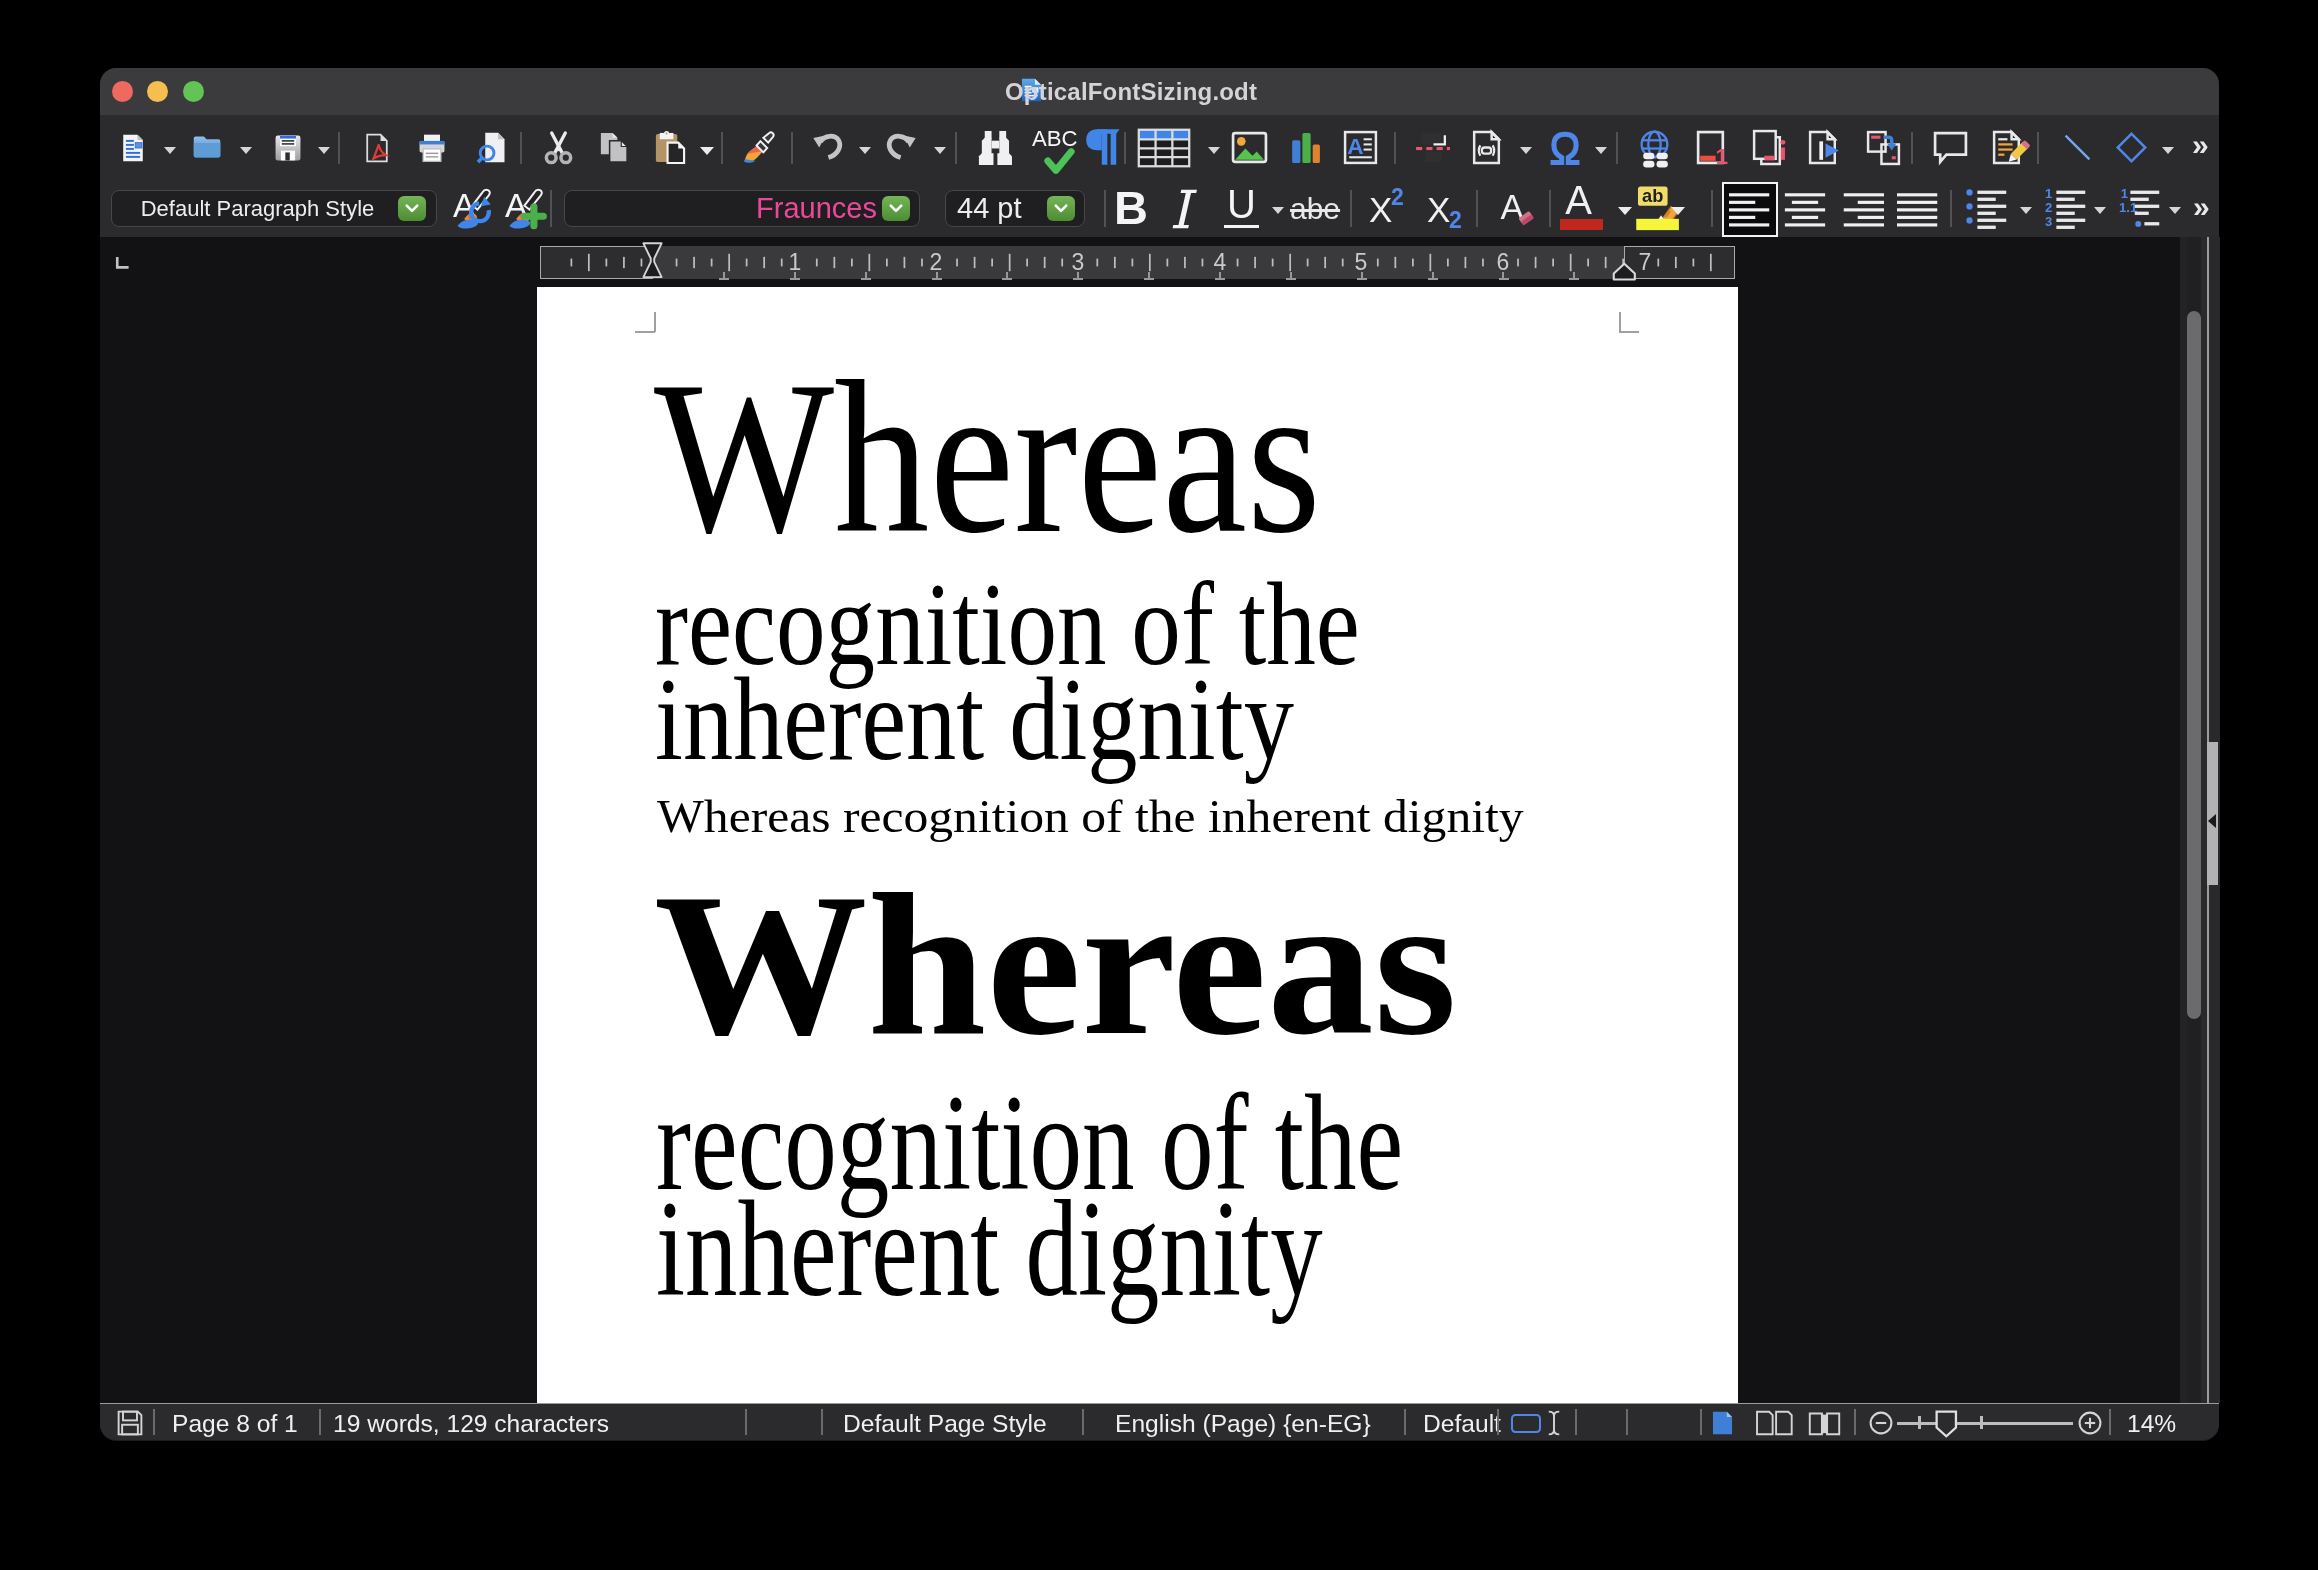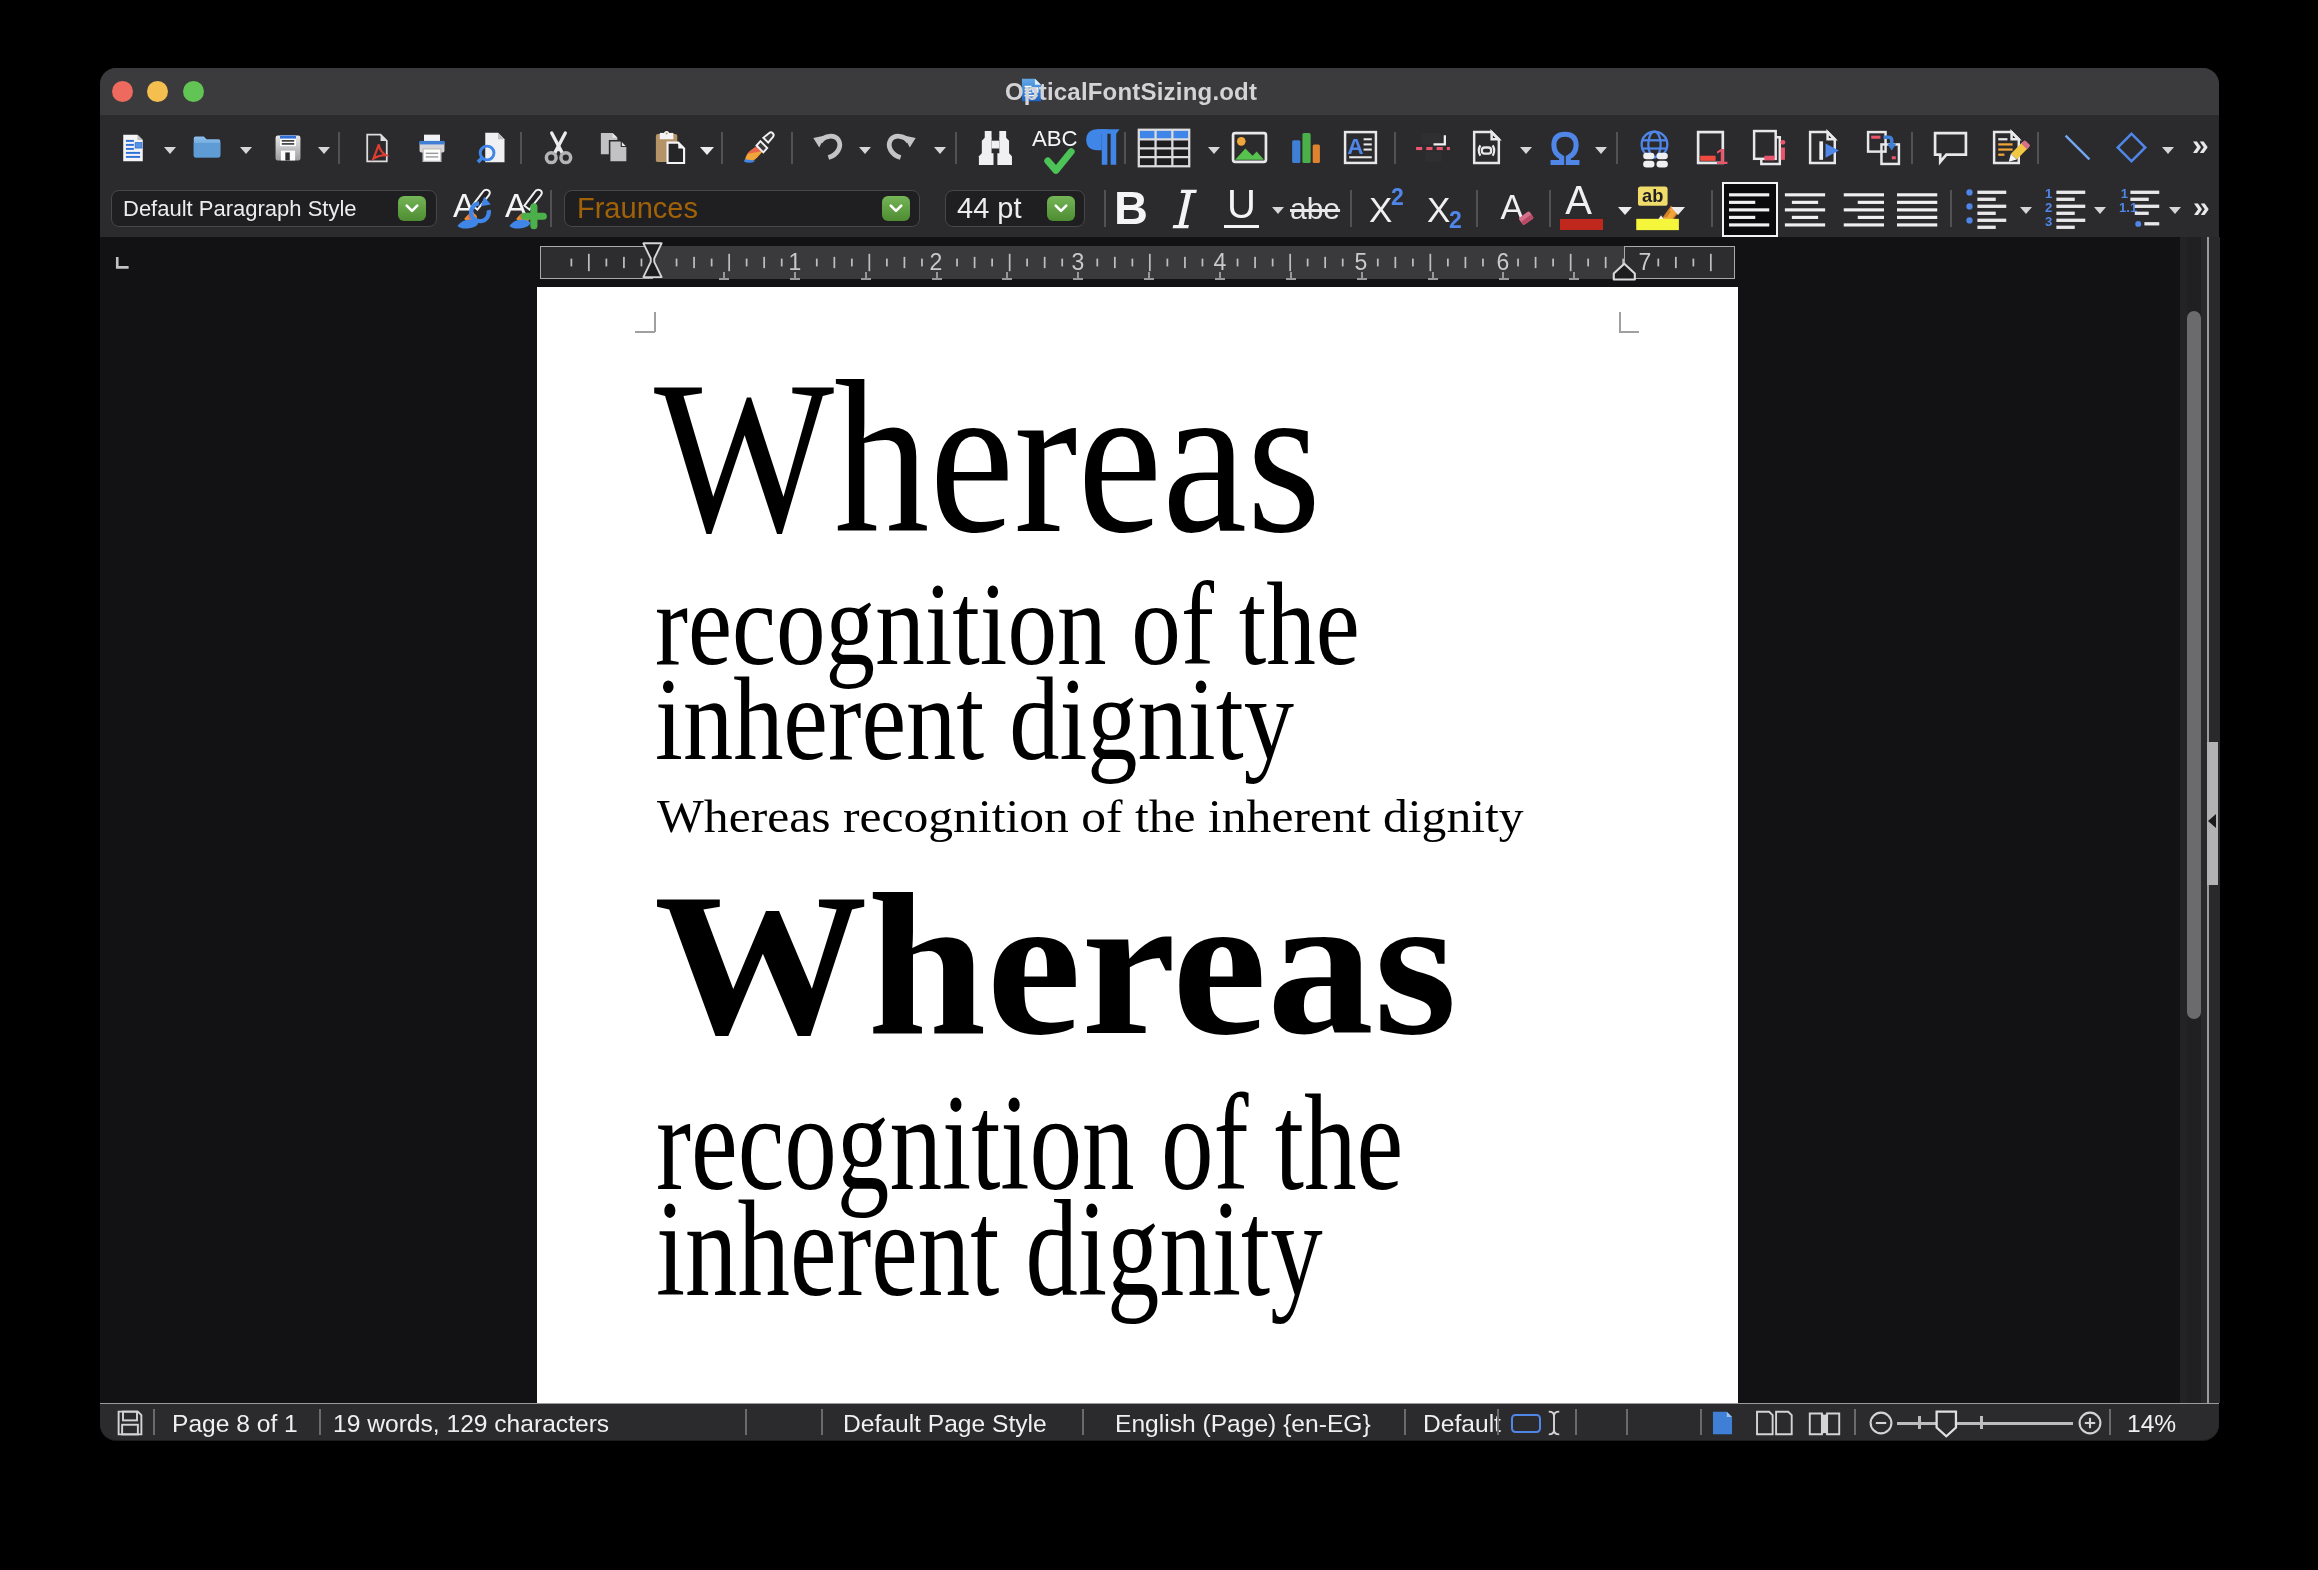--- a/index.html
+++ b/index.html
@@ -278,21 +278,21 @@
 <div style="position:absolute;left:2037px;top:132px;width:1.8px;height:32px;background:#525255;"></div>
 <svg style="position:absolute;left:2061px;top:131px" width="33" height="33" viewBox="0 0 36 36">
     <line x1="5" y1="5" x2="31" y2="31" stroke="#74a7f0" stroke-width="2.6"></line>
   </svg>
 <svg style="position:absolute;left:2114px;top:130px" width="35" height="35" viewBox="0 0 36 36">
     <rect x="8" y="8" width="20" height="20" transform="rotate(45 18 18)" fill="none" stroke="#4f86e8" stroke-width="2.6"></rect>
   </svg>
 <div style="position:absolute;left:2162px;top:147px;width:0;height:0;border-left:6.1px solid transparent;border-right:6.1px solid transparent;border-top:7px solid #d6d6d6;"></div>
 <div style="position:absolute;left:2192px;top:128px;width:35px;height:39px;color:#e8e8ea;font-size:30px;font-weight:700;">»</div>
 <div style="position:absolute;left:111px;top:190px;width:326px;height:37px;background:#1f1f21;border:1.8px solid #47474a;border-radius:8px;"></div>
-<div style="position:absolute;left:123px;top:190px;width:269px;height:37px;color:#ededef;font-size:22px;line-height:37px;white-space:nowrap;">Default Paragraph Style</div>
+<div style="position:absolute;left:123px;top:190px;width:269px;height:37px;color:#ededef;font-size:22px;line-height:37px;white-space:nowrap;text-align:center;">Default Paragraph Style</div>
 <div style="position:absolute;left:398px;top:196px;width:28px;height:24.6px;background:linear-gradient(#74b557,#4e8c31);border-radius:6.1px;"></div>
 <svg style="position:absolute;left:404px;top:203px" width="16" height="11.4" viewBox="0 0 18 13">
     <path d="M3 3 l6 6 l6-6" fill="none" stroke="#fff" stroke-width="3" stroke-linecap="round" stroke-linejoin="round"></path>
   </svg>
 <svg style="position:absolute;left:453px;top:189px" width="40" height="40" viewBox="0 0 36 36">
     <text x="10" y="25" font-size="30" fill="#f4f4f6" text-anchor="middle" font-family="Liberation Sans">A</text>
     <path d="M32 6 q2.5-3.5 -0.5-5 q-3-1.2-5 2 l-9 12 l4.5 3.5 z" fill="#222224" stroke="#f0f0f2" stroke-width="1.8"></path>
     <path d="M10 27 q5-7 9-5 q4 2 2 7 l-6 2 z" fill="#ef8b31"></path>
     <path d="M13 24 q3-4 5-2 l-3 6 z" fill="#e86a4a"></path>
     <path d="M4 33 q6-7 15-5 l4 2 q-1 5 -10 5.5 q-7 0.4-9-2.5 z" fill="#3f86e8"></path>
@@ -302,21 +302,21 @@
 <svg style="position:absolute;left:505px;top:189px" width="40" height="40" viewBox="0 0 36 36">
     <text x="10" y="25" font-size="30" fill="#f4f4f6" text-anchor="middle" font-family="Liberation Sans">A</text>
     <path d="M32 6 q2.5-3.5 -0.5-5 q-3-1.2-5 2 l-9 12 l4.5 3.5 z" fill="#222224" stroke="#f0f0f2" stroke-width="1.8"></path>
     <path d="M10 27 q5-7 9-5 q4 2 2 7 l-6 2 z" fill="#ef8b31"></path>
     <path d="M13 24 q3-4 5-2 l-3 6 z" fill="#e86a4a"></path>
     <path d="M4 33 q6-7 15-5 l4 2 q-1 5 -10 5.5 q-7 0.4-9-2.5 z" fill="#3f86e8"></path>
     <path d="M26 16 v17 M17.5 24.5 h17" stroke="#4cb04a" stroke-width="6.4" stroke-linecap="round"></path>
   </svg>
 <div style="position:absolute;left:550px;top:190px;width:1.8px;height:37px;background:#525255;"></div>
 <div style="position:absolute;left:564px;top:190px;width:356px;height:37px;background:#1f1f21;border:1.8px solid #47474a;border-radius:8px;"></div>
-<div style="position:absolute;left:577px;top:190px;width:300px;height:37px;color:#a16207;font-size:29px;line-height:37px;white-space:nowrap;">Fraunces</div>
+<div style="position:absolute;left:577px;top:190px;width:300px;height:37px;color:#ec4899;font-size:29px;line-height:37px;white-space:nowrap;text-align:right;">Fraunces</div>
 <div style="position:absolute;left:882px;top:196px;width:28px;height:24.6px;background:linear-gradient(#74b557,#4e8c31);border-radius:6.1px;"></div>
 <svg style="position:absolute;left:888px;top:203px" width="16" height="11.4" viewBox="0 0 18 13">
     <path d="M3 3 l6 6 l6-6" fill="none" stroke="#fff" stroke-width="3" stroke-linecap="round" stroke-linejoin="round"></path>
   </svg>
 <div style="position:absolute;left:945px;top:190px;width:140px;height:37px;background:#1f1f21;border:1.8px solid #47474a;border-radius:8px;"></div>
 <div style="position:absolute;left:957px;top:190px;width:84px;height:37px;color:#ededef;font-size:29px;line-height:37px;white-space:nowrap;">44 pt</div>
 <div style="position:absolute;left:1047px;top:196px;width:28px;height:24.6px;background:linear-gradient(#74b557,#4e8c31);border-radius:6.1px;"></div>
 <svg style="position:absolute;left:1053px;top:203px" width="16" height="11.4" viewBox="0 0 18 13">
     <path d="M3 3 l6 6 l6-6" fill="none" stroke="#fff" stroke-width="3" stroke-linecap="round" stroke-linejoin="round"></path>
   </svg>

